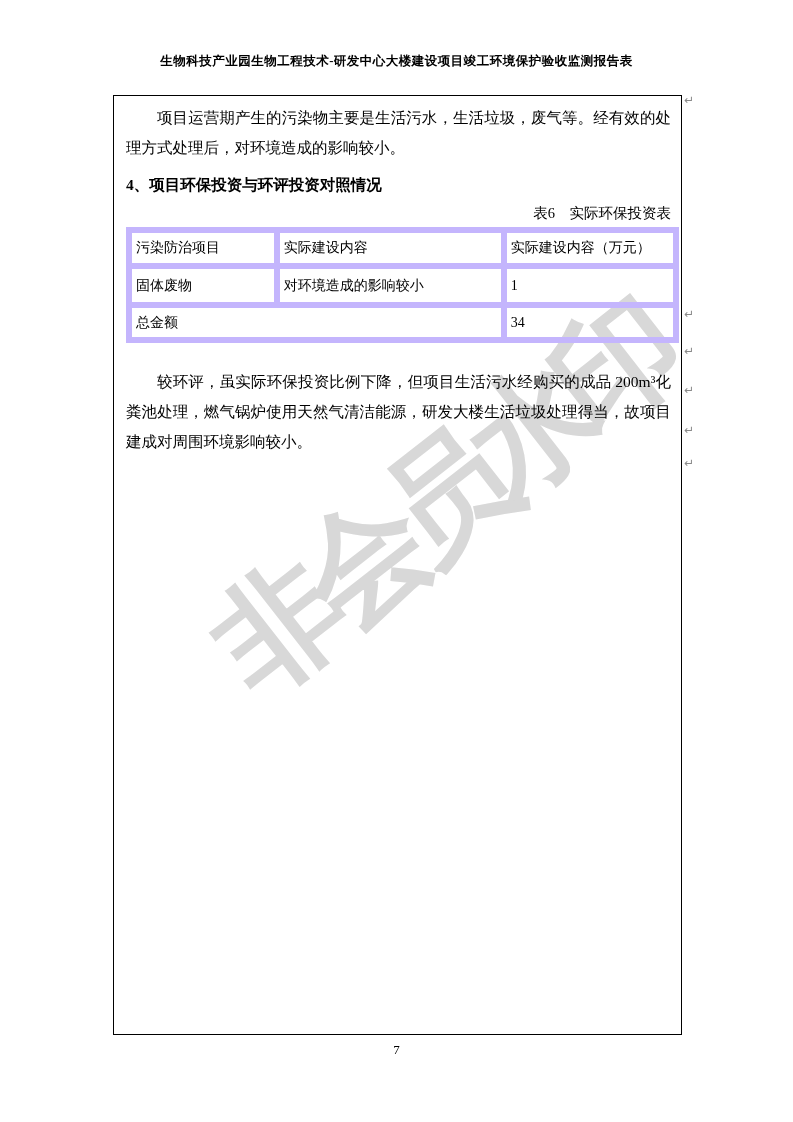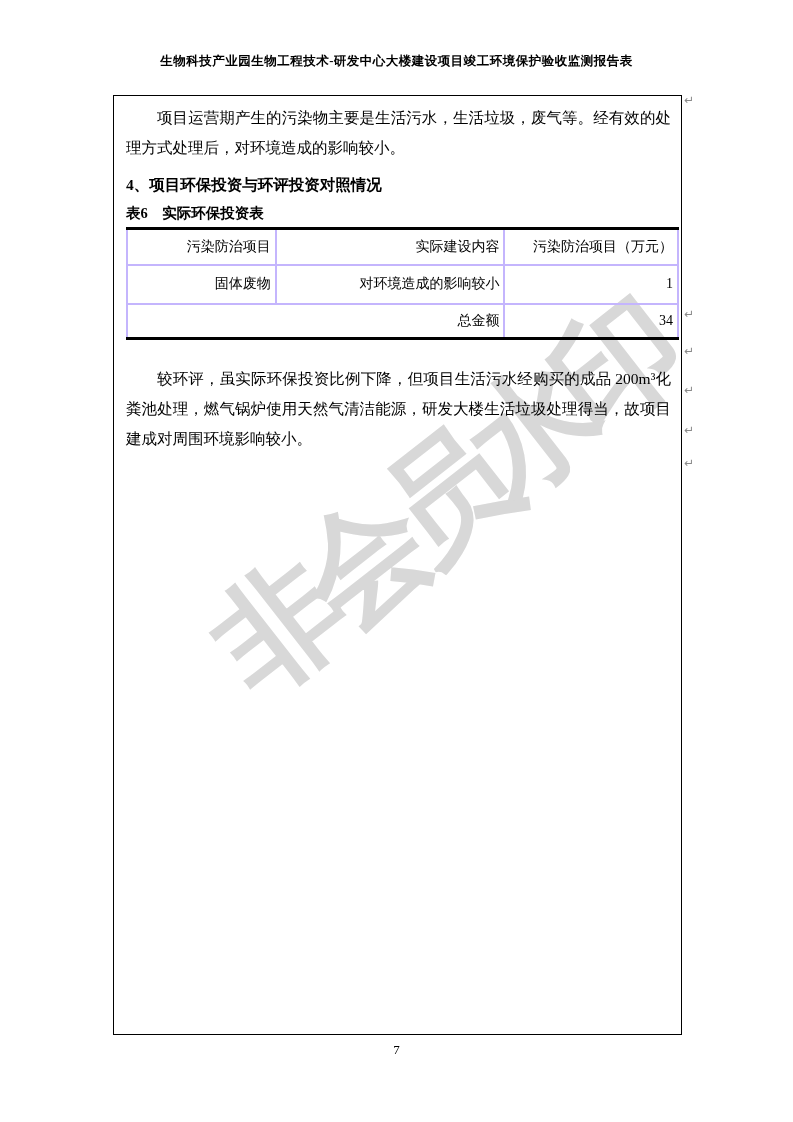--- a/index.html
+++ b/index.html
@@ -60,39 +60,39 @@
     text-align: justify;
   }
   .section-heading {
     margin: 7px 0 2px 0;
     font-size: 15.5px;
     font-weight: bold;
     line-height: 30px;
   }
   .table-caption {
     margin: 3px 0 4px 0;
-    text-align: left;
+    text-align: right;
     font-size: 14.5px;
-    font-weight: bold;
+    font-weight: normal;
     line-height: 20px;
   }
   table.invest-table {
     width: 553px;
     margin: 0 auto;
     border-collapse: collapse;
     border-top: 3px solid #000;
     border-bottom: 3px solid #000;
     table-layout: fixed;
   }
   table.invest-table th,
   table.invest-table td {
-    border: 2px solid #c4b5fd;
+    border: 6px solid #c4b5fd;
     font-size: 14px;
     font-weight: normal;
-    text-align: right;
+    text-align: left;
     vertical-align: middle;
     padding: 2px 4px;
     box-sizing: border-box;
   }
   table.invest-table th { height: 36px; }
   table.invest-table td { height: 39px; }
   table.invest-table tr.total-row td { height: 35px; }
   .closing-para { margin-top: 24px; }
   .pilcrow {
     position: absolute;
@@ -130,21 +130,21 @@
   <table class="invest-table">
     <colgroup>
       <col style="width:27%">
       <col style="width:41.5%">
       <col style="width:31.5%">
     </colgroup>
     <thead>
       <tr>
         <th>污染防治项目</th>
         <th>实际建设内容</th>
-        <th>污染防治项目（万元）</th>
+        <th>实际建设内容（万元）</th>
       </tr>
     </thead>
     <tbody>
       <tr>
         <td>固体废物</td>
         <td>对环境造成的影响较小</td>
         <td>1</td>
       </tr>
       <tr class="total-row">
         <td colspan="2">总金额</td>

